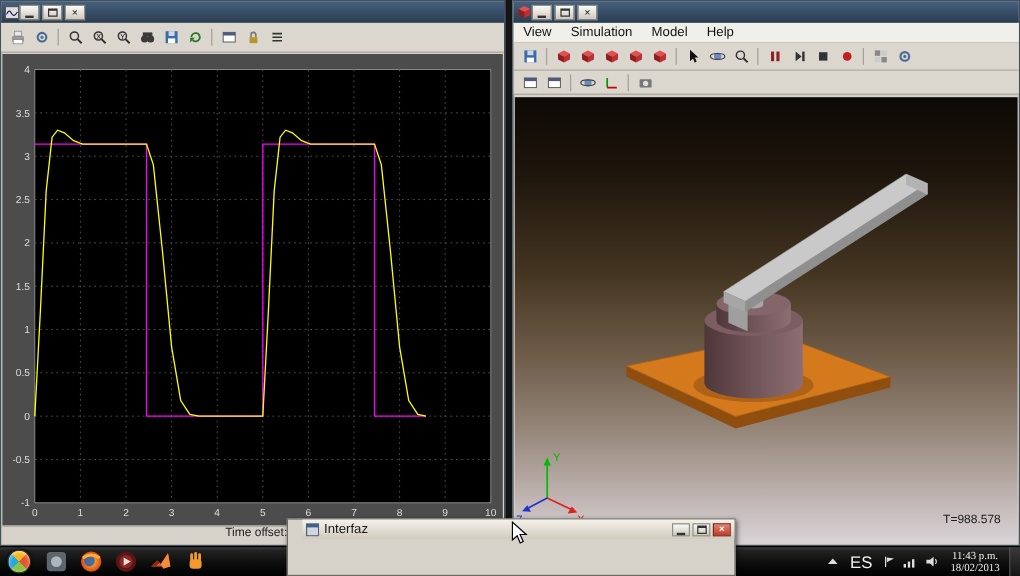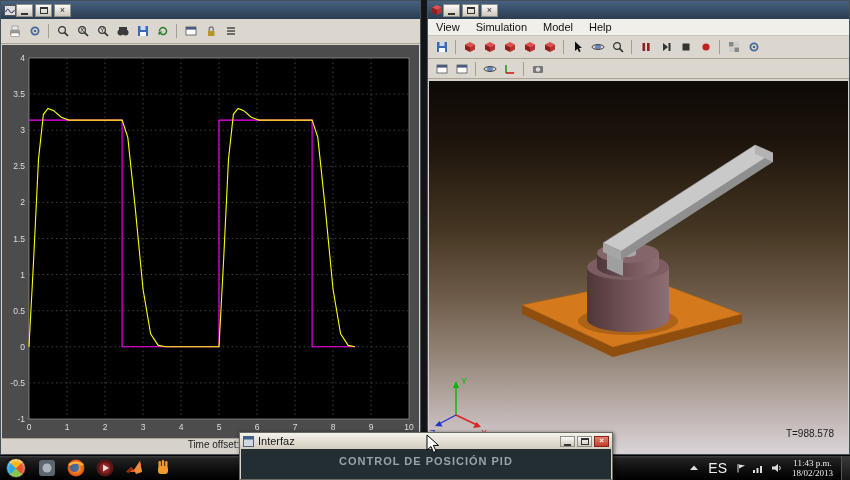--- a/index.html
+++ b/index.html
@@ -29,21 +29,21 @@
              font-size:10px;color:#222;display:flex;align-items:center;padding-left:6px;gap:4px;border-top:1px solid #a8a49a;flex-direction:column;}
   .menubar{height:17px;background:#f1efe9;display:flex;align-items:center;font-size:11px;color:#111;border-bottom:1px solid #c8c4ba;}
   .menu-item{padding:0 8px;height:100%;display:flex;align-items:center;cursor:default;}
   .model .toolbar.t1{height:23px;}
   .model .toolbar.t2{height:20px;}
   .viewport{position:absolute;left:1px;right:1px;top:80px;bottom:1px;overflow:hidden;
     background:linear-gradient(180deg,#0d0905 0%,#1f160d 18%,#453622 40%,#6e5c49 58%,#948578 74%,#bbafab 88%,#d9d3d7 100%);}
   .viewport svg{display:block;}
   .simtime{position:absolute;right:14px;bottom:14px;font-size:10px;color:#1c1c1c;}
   .interfaz{left:239px;top:432px;width:374px;height:48px;z-index:6;border:1px solid #6b6b66;box-shadow:1px 1px 4px rgba(0,0,0,.6);}
-  .interfaz .titlebar{background:linear-gradient(#f5f2eb,#d2ccbf);color:#1a1a1a;height:16px;}
+  .interfaz .titlebar{background:linear-gradient(#f5f2eb,#d2ccbf);color:#1a1a1a;height:16px;margin-left:12px;}
   .interfaz .wbtn{width:15px;height:11px;font-size:8px;}
   .interfaz-content{position:absolute;left:1px;right:1px;top:16px;bottom:0;background:#232e33;display:flex;justify-content:center;}
   .interfaz-heading{margin-top:6px;font-size:11px;font-weight:bold;letter-spacing:1px;color:#97a3a9;white-space:nowrap;}
   .taskbar{position:absolute;left:0;right:0;bottom:0;height:25px;z-index:5;display:flex;align-items:center;
            background:linear-gradient(#414141 0%,#232323 10%,#101010 50%,#000 100%);border-top:1px solid #000;}
   .start-orb{width:20px;height:20px;border-radius:50%;margin:0 8px 0 6px;flex:none;cursor:pointer;
      background:conic-gradient(from 45deg,#e4572e 0 90deg,#8bc34a 90deg 180deg,#29a8e0 180deg 270deg,#f7b418 270deg 360deg);
      border:1px solid #2a2a2a;box-shadow:inset 0 1px 3px rgba(255,255,255,.75),0 0 3px #000;}
   .qlaunch{display:flex;gap:4px;align-items:center;}
   .qicon{width:25px;height:21px;display:flex;align-items:center;justify-content:center;border-radius:2px;}
@@ -417,23 +417,20 @@
       <span class="winbtns">
         <span class="wbtn">
             <span class="glyph-min"></span>
           </span>
         <span class="wbtn">
             <span class="glyph-max"></span>
           </span>
         <span class="wbtn close-red">×</span>
       </span>
     </div>
-    <div class="interfaz-content">
-      <div class="interfaz-heading">CONTROL DE POSICIÓN PID</div>
-    </div>
   </div>
 
   <div class="taskbar">
     <div class="start-orb" title=""></div>
     <div class="qlaunch" id="qlaunch">
         <div class="qicon">
           <svg width="20" height="20">
             <rect x="2" y="2" width="16" height="16" rx="3" fill="#5d666e"></rect>
             <circle cx="10" cy="10" r="4.5" fill="#aeb6bd"></circle>
           </svg>

